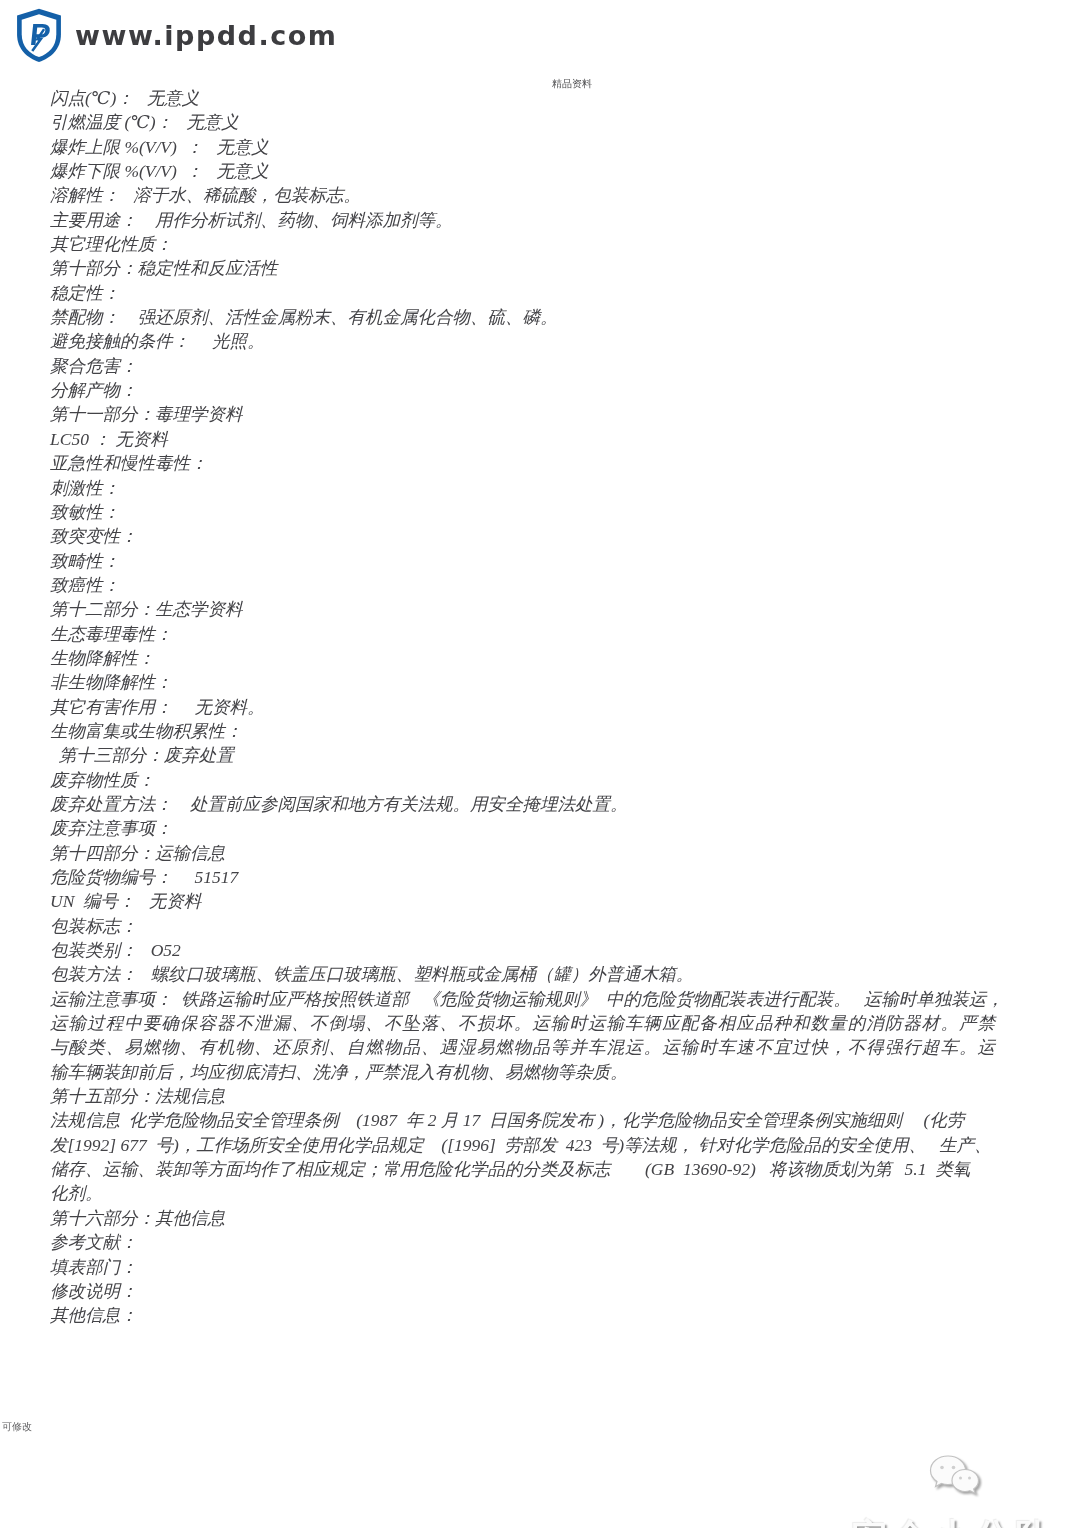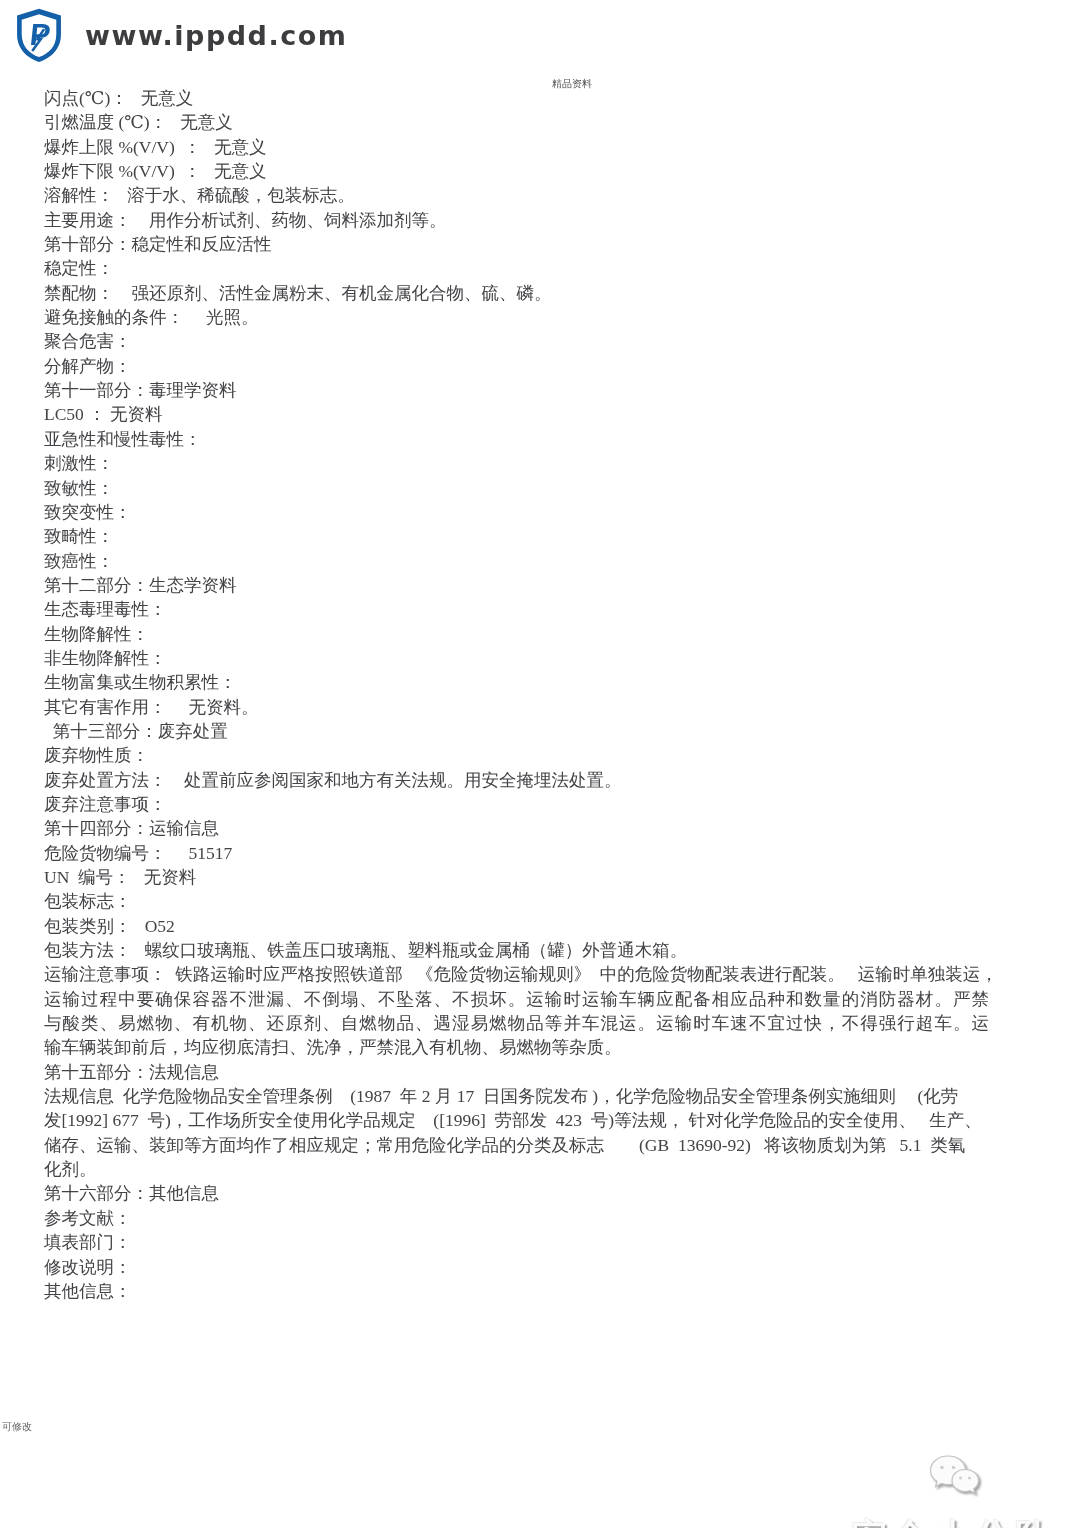--- a/index.html
+++ b/index.html
@@ -3,40 +3,40 @@
 <meta charset="utf-8">
 <style>
   html,body { margin:0; padding:0; }
   body {
     width:1080px; height:1528px; position:relative;
     background:#ffffff; overflow:hidden;
     font-family:"Liberation Serif","DejaVu Serif",serif;
   }
 
   
-  .header-logo { position:absolute; top:7px; left:12px; display:flex; align-items:center; gap:19px; }
+  .header-logo { position:absolute; top:7px; left:12px; display:flex; align-items:center; gap:9px; }
   .logo-text {
     font-family:"DejaVu Sans","Liberation Sans",sans-serif;
     font-weight:bold; font-size:27px; color:#3d3d40; letter-spacing:1.5px;
   }
 
   
   .top-marker {
     position:absolute; top:77px; left:0; width:1080px; text-align:center;
     font-size:10px; color:#4c4c4e; font-family:"Liberation Sans",sans-serif;margin-left:32px;
   }
   .bottom-marker {
     position:absolute; top:1420px; left:2px; width:1080px; 
     font-size:10px; color:#5d5d5f; font-family:"Liberation Sans",sans-serif;
   }
 
   
   .doc-text {
-    position:absolute; left:44px; top:86px; width:995px;
-    color:#434347; font-size:17.5px;
+    position:absolute; left:50px; top:86px; width:995px;
+    color:#434347; font-size:17.5px;font-style:italic;
   }
   .line { height:24.35px; line-height:24.35px; white-space:pre; }
   .line.wide { letter-spacing:1.05px; }
 
   
   .watermark { position:absolute; right:24px; top:1454px; display:flex; align-items:center; gap:15px;flex-direction:column; }
   .watermark-icon { filter:drop-shadow(2px 2px 1px #a6a6a6); }
   .watermark-text {
     font-family:"Liberation Sans","DejaVu Sans",sans-serif;
     font-weight:bold; font-size:37px; letter-spacing:4px;
@@ -62,40 +62,41 @@
 
 <div class="top-marker">精品资料</div>
 
 <div class="doc-text">
     <div class="line">闪点(℃)：   无意义</div>
     <div class="line">引燃温度 (℃)：   无意义</div>
     <div class="line">爆炸上限 %(V/V)  ：   无意义</div>
     <div class="line">爆炸下限 %(V/V)  ：   无意义</div>
     <div class="line">溶解性：   溶于水、稀硫酸，包装标志。</div>
     <div class="line">主要用途：    用作分析试剂、药物、饲料添加剂等。</div>
+    <div class="line">其它理化性质：</div>
     <div class="line">第十部分：稳定性和反应活性</div>
     <div class="line">稳定性：</div>
     <div class="line">禁配物：    强还原剂、活性金属粉末、有机金属化合物、硫、磷。</div>
     <div class="line">避免接触的条件：     光照。</div>
     <div class="line">聚合危害：</div>
     <div class="line">分解产物：</div>
     <div class="line">第十一部分：毒理学资料</div>
     <div class="line">LC50 ： 无资料</div>
     <div class="line">亚急性和慢性毒性：</div>
     <div class="line">刺激性：</div>
     <div class="line">致敏性：</div>
     <div class="line">致突变性：</div>
     <div class="line">致畸性：</div>
     <div class="line">致癌性：</div>
     <div class="line">第十二部分：生态学资料</div>
     <div class="line">生态毒理毒性：</div>
     <div class="line">生物降解性：</div>
     <div class="line">非生物降解性：</div>
+    <div class="line">其它有害作用：     无资料。</div>
     <div class="line">生物富集或生物积累性：</div>
-    <div class="line">其它有害作用：     无资料。</div>
     <div class="line">  第十三部分：废弃处置</div>
     <div class="line">废弃物性质：</div>
     <div class="line">废弃处置方法：    处置前应参阅国家和地方有关法规。用安全掩埋法处置。</div>
     <div class="line">废弃注意事项：</div>
     <div class="line">第十四部分：运输信息</div>
     <div class="line">危险货物编号：     51517</div>
     <div class="line">UN  编号：   无资料</div>
     <div class="line">包装标志：</div>
     <div class="line">包装类别：   O52</div>
     <div class="line">包装方法：   螺纹口玻璃瓶、铁盖压口玻璃瓶、塑料瓶或金属桶（罐）外普通木箱。</div>

